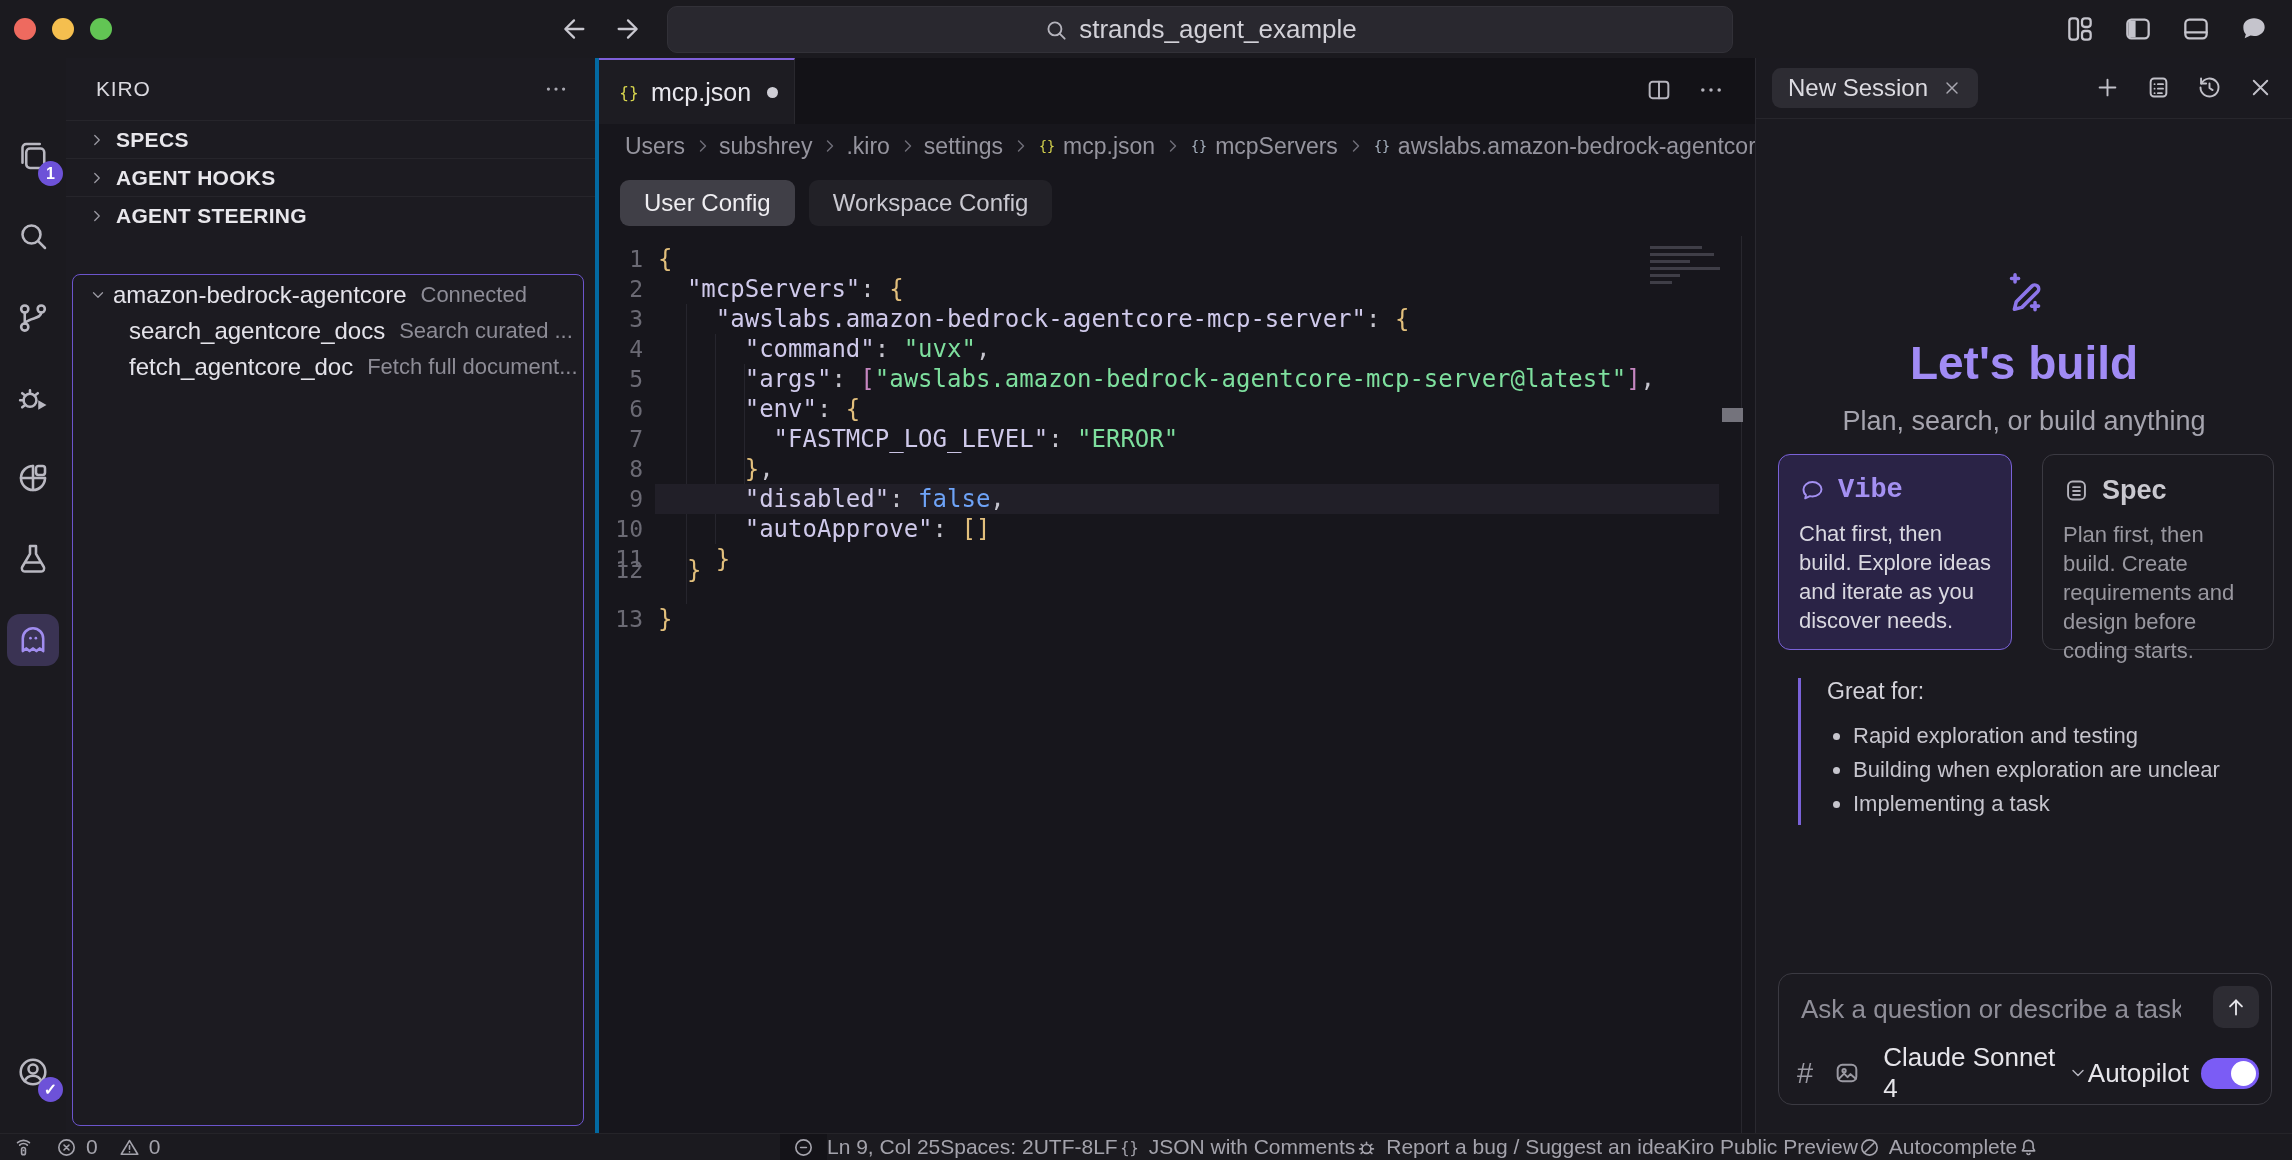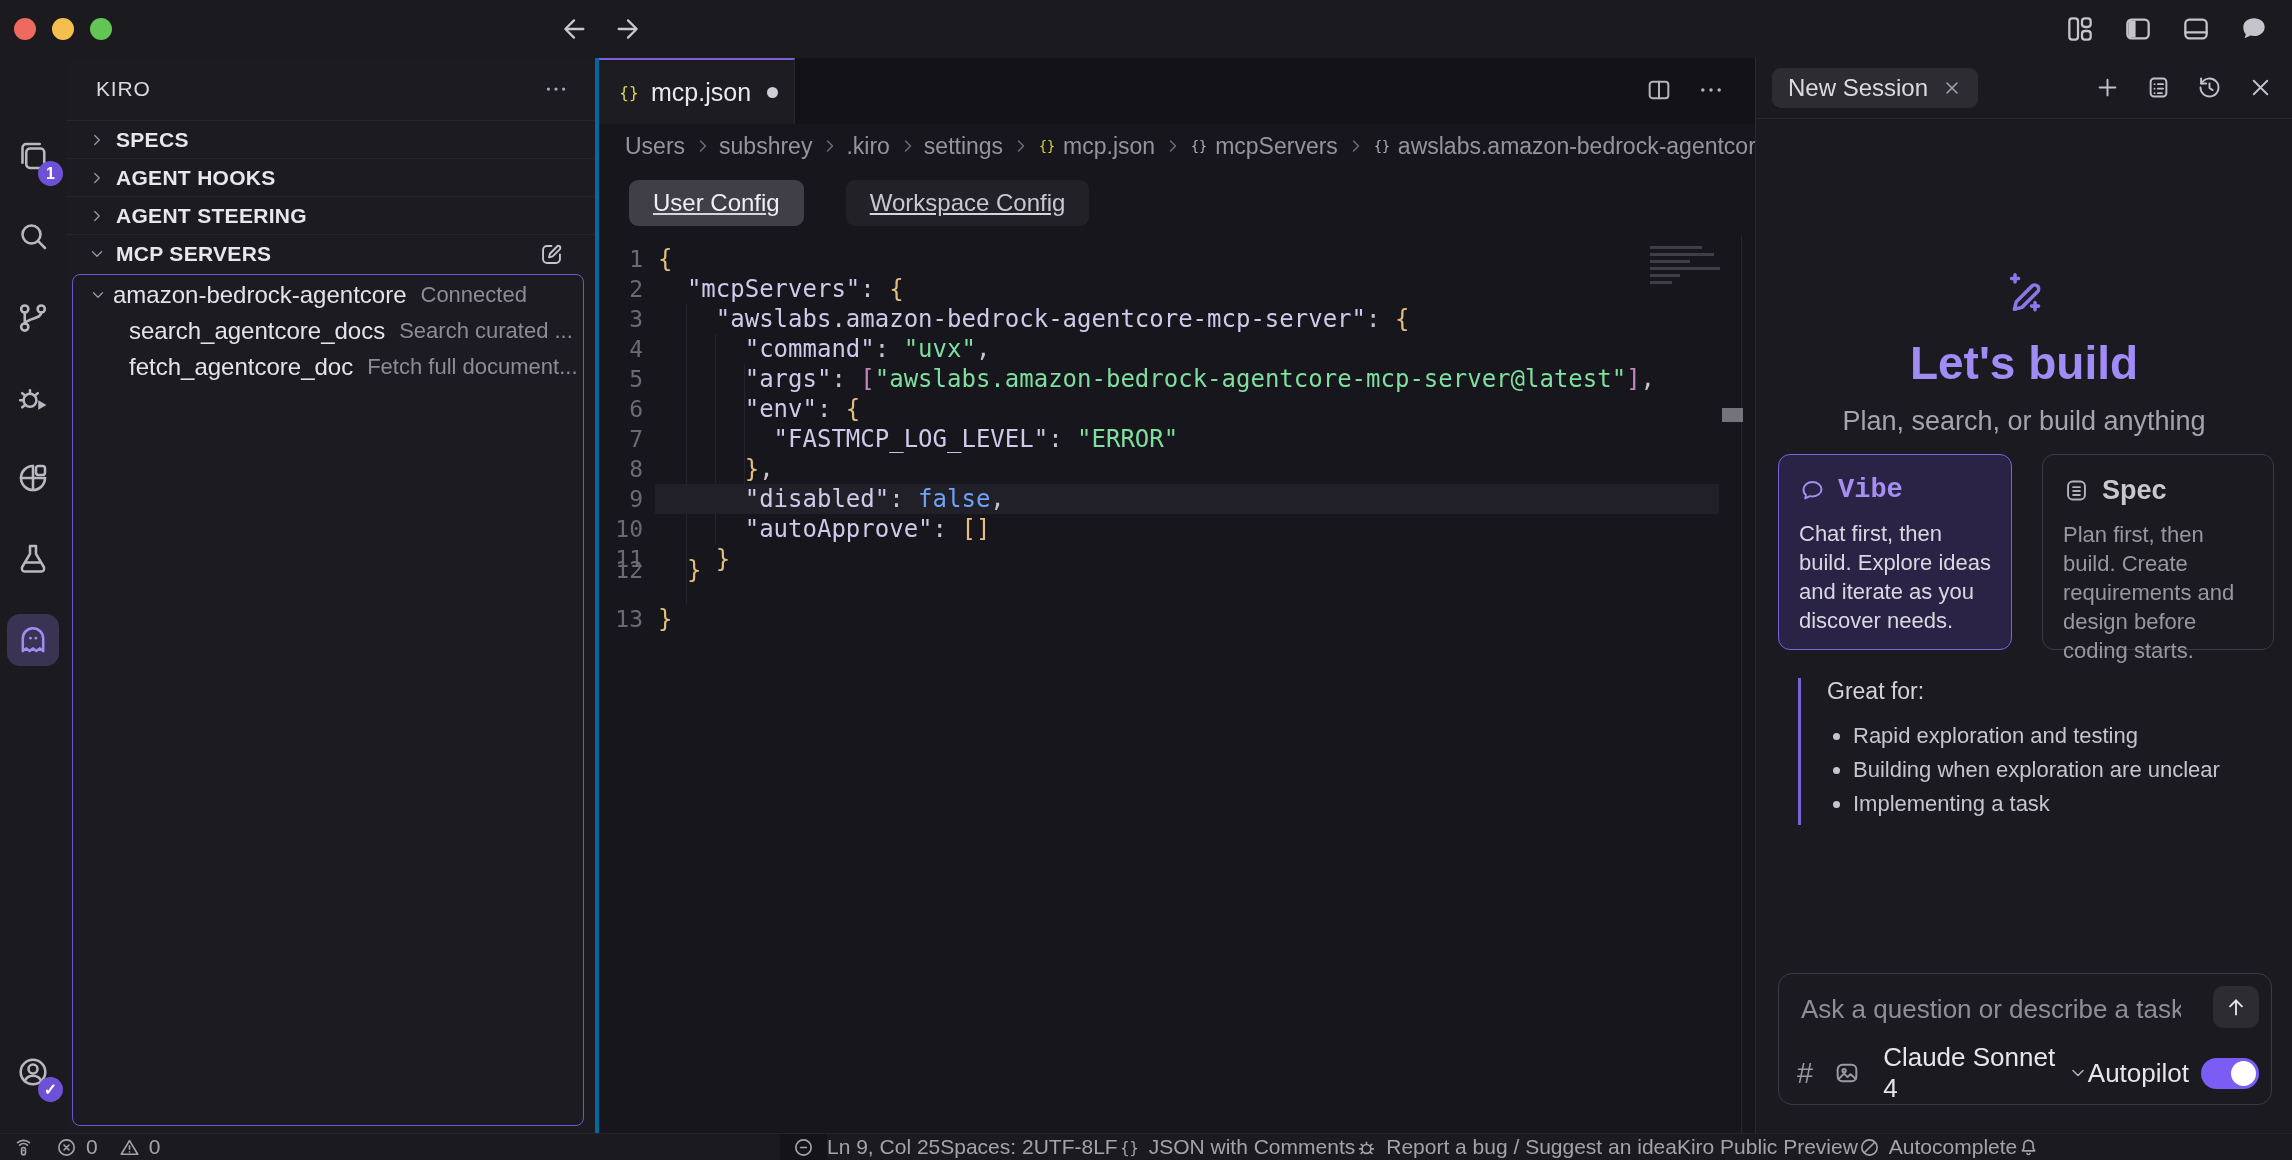--- a/index.html
+++ b/index.html
@@ -55,21 +55,21 @@
        box-sizing:border-box;display:flex;align-items:center;cursor:pointer;}
   #tab .icn{width:24px;height:24px;margin-left:18px;color:#d7d54e;}
   #tab-label{margin-left:10px;font-size:25px;color:#e8e7ed;}
   #tab-dot{width:11px;height:11px;border-radius:50%;background:#cfced6;margin-left:16px;}
   #tab-actions{position:absolute;right:30px;top:18px;display:flex;gap:24px;color:#b5b4bd;}
   #tab-actions .icn{width:28px;height:28px;cursor:pointer;}
   #crumbs{position:absolute;left:26px;top:66px;height:44px;display:flex;align-items:center;font-size:23px;color:#95949e;white-space:nowrap;}
   #crumbs .sep{width:16px;height:16px;margin:0 8px;color:#6f6e78;}
   #crumbs .icn{width:20px;height:20px;margin-right:6px;}
   .crumb{cursor:pointer;display:inline-flex;align-items:center;}
-  #cfg-tabs{position:absolute;left:30px;top:122px;display:flex;gap:42px;text-decoration:underline;}
+  #cfg-tabs{position:absolute;left:21px;top:122px;display:flex;gap:14px;}
   .cfg{height:46px;padding:0 24px;border:none;border-radius:9px;font-size:24px;font-family:inherit;cursor:pointer;
        background:#222127;color:#c9c8d0;}
   .cfg.active{background:#403f47;color:#efeef2;}
   #code{position:absolute;left:0;top:178px;width:100%;height:897px;font-family:"DejaVu Sans Mono",monospace;font-size:24px;line-height:30px;}
   .cl{position:absolute;left:0;width:100%;height:30px;white-space:pre;cursor:text;}
   .cl .g{position:absolute;left:0;width:44px;text-align:right;color:#6b6a74;font-size:23px;}
   .cl .t{position:absolute;left:59px;}
   .cl.cur::before{content:"";position:absolute;left:56px;width:1064px;top:0;height:30px;background:#211f28;}
   .cl .g,.cl .t{z-index:1;}
   .tk-k{color:#cfc9ea;} .tk-s{color:#7edf9e;} .tk-p{color:#c6c5ce;} .tk-bg{color:#e2bf7c;} .tk-bp{color:#c586c0;} .tk-b{color:#6ea3f7;}
@@ -149,20 +149,29 @@
             <path d="M12 5.5 5.5 12 12 18.5"></path>
           </svg>
         </span>
         <span class="icn">
           <svg viewBox="0 0 24 24" fill="none" stroke="currentColor" stroke-width="1.7" stroke-linecap="round" stroke-linejoin="round">
             <path d="M5 12h13"></path>
             <path d="M12 5.5 18.5 12 12 18.5"></path>
           </svg>
         </span>
       </div>
+    <div id="tb-search">
+      <span class="icn" id="tb-search-icon">
+          <svg viewBox="0 0 24 24" fill="none" stroke="currentColor" stroke-width="1.7" stroke-linecap="round" stroke-linejoin="round">
+            <circle cx="11" cy="11" r="6"></circle>
+            <path d="M15.6 15.6 20 20"></path>
+          </svg>
+        </span>
+      <span>strands_agent_example</span>
+    </div>
     <div id="tb-actions">
         <span class="icn">
           <svg viewBox="0 0 24 24" fill="none" stroke="currentColor" stroke-width="1.7" stroke-linecap="round" stroke-linejoin="round">
             <rect x="4" y="4" width="6.5" height="16" rx="2.2"></rect>
             <rect x="13.5" y="4" width="6.5" height="6.5" rx="2.2"></rect>
             <rect x="13.5" y="13.5" width="6.5" height="6.5" rx="2.2"></rect>
           </svg>
         </span>
         <span class="icn">
           <svg viewBox="0 0 24 24" fill="none" stroke="currentColor" stroke-width="1.7" stroke-linecap="round" stroke-linejoin="round">
@@ -299,34 +308,20 @@
         </div>
         <div class="sb-row" style="top: 138px;">
           <span class="icn">
             <svg viewBox="0 0 24 24" fill="none" stroke="currentColor" stroke-width="1.7" stroke-linecap="round" stroke-linejoin="round">
               <path d="M9 6l6 6-6 6"></path>
             </svg>
           </span>
           <span class="lbl">AGENT STEERING</span>
         </div>
       </div>
-    <div class="sb-row" id="mcp-row" style="top:176px;">
-      <span class="icn" id="mcp-chevron">
-          <svg viewBox="0 0 24 24" fill="none" stroke="currentColor" stroke-width="1.7" stroke-linecap="round" stroke-linejoin="round">
-            <path d="M6 9l6 6 6-6"></path>
-          </svg>
-        </span>
-      <span class="lbl">MCP SERVERS</span>
-      <span class="icn" id="mcp-edit">
-          <svg viewBox="0 0 24 24" fill="none" stroke="currentColor" stroke-width="1.7" stroke-linecap="round" stroke-linejoin="round">
-            <path d="M12 4.5H8a3.5 3.5 0 0 0-3.5 3.5v8A3.5 3.5 0 0 0 8 19.5h8a3.5 3.5 0 0 0 3.5-3.5v-4"></path>
-            <path d="M19.3 4.7a1.9 1.9 0 0 1 0 2.7L13 13.7l-3.2.8.8-3.2 6.3-6.4a1.9 1.9 0 0 1 2.4-.2z"></path>
-          </svg>
-        </span>
-    </div>
     <div id="tree">
         <div class="tree-row" style="margin-top: 2px;">
           <span class="icn">
             <svg viewBox="0 0 24 24" fill="none" stroke="currentColor" stroke-width="1.7" stroke-linecap="round" stroke-linejoin="round">
               <path d="M6 9l6 6 6-6"></path>
             </svg>
           </span>
           <span class="name">amazon-bedrock-agentcore</span>
           <span class="meta">Connected</span>
         </div>

